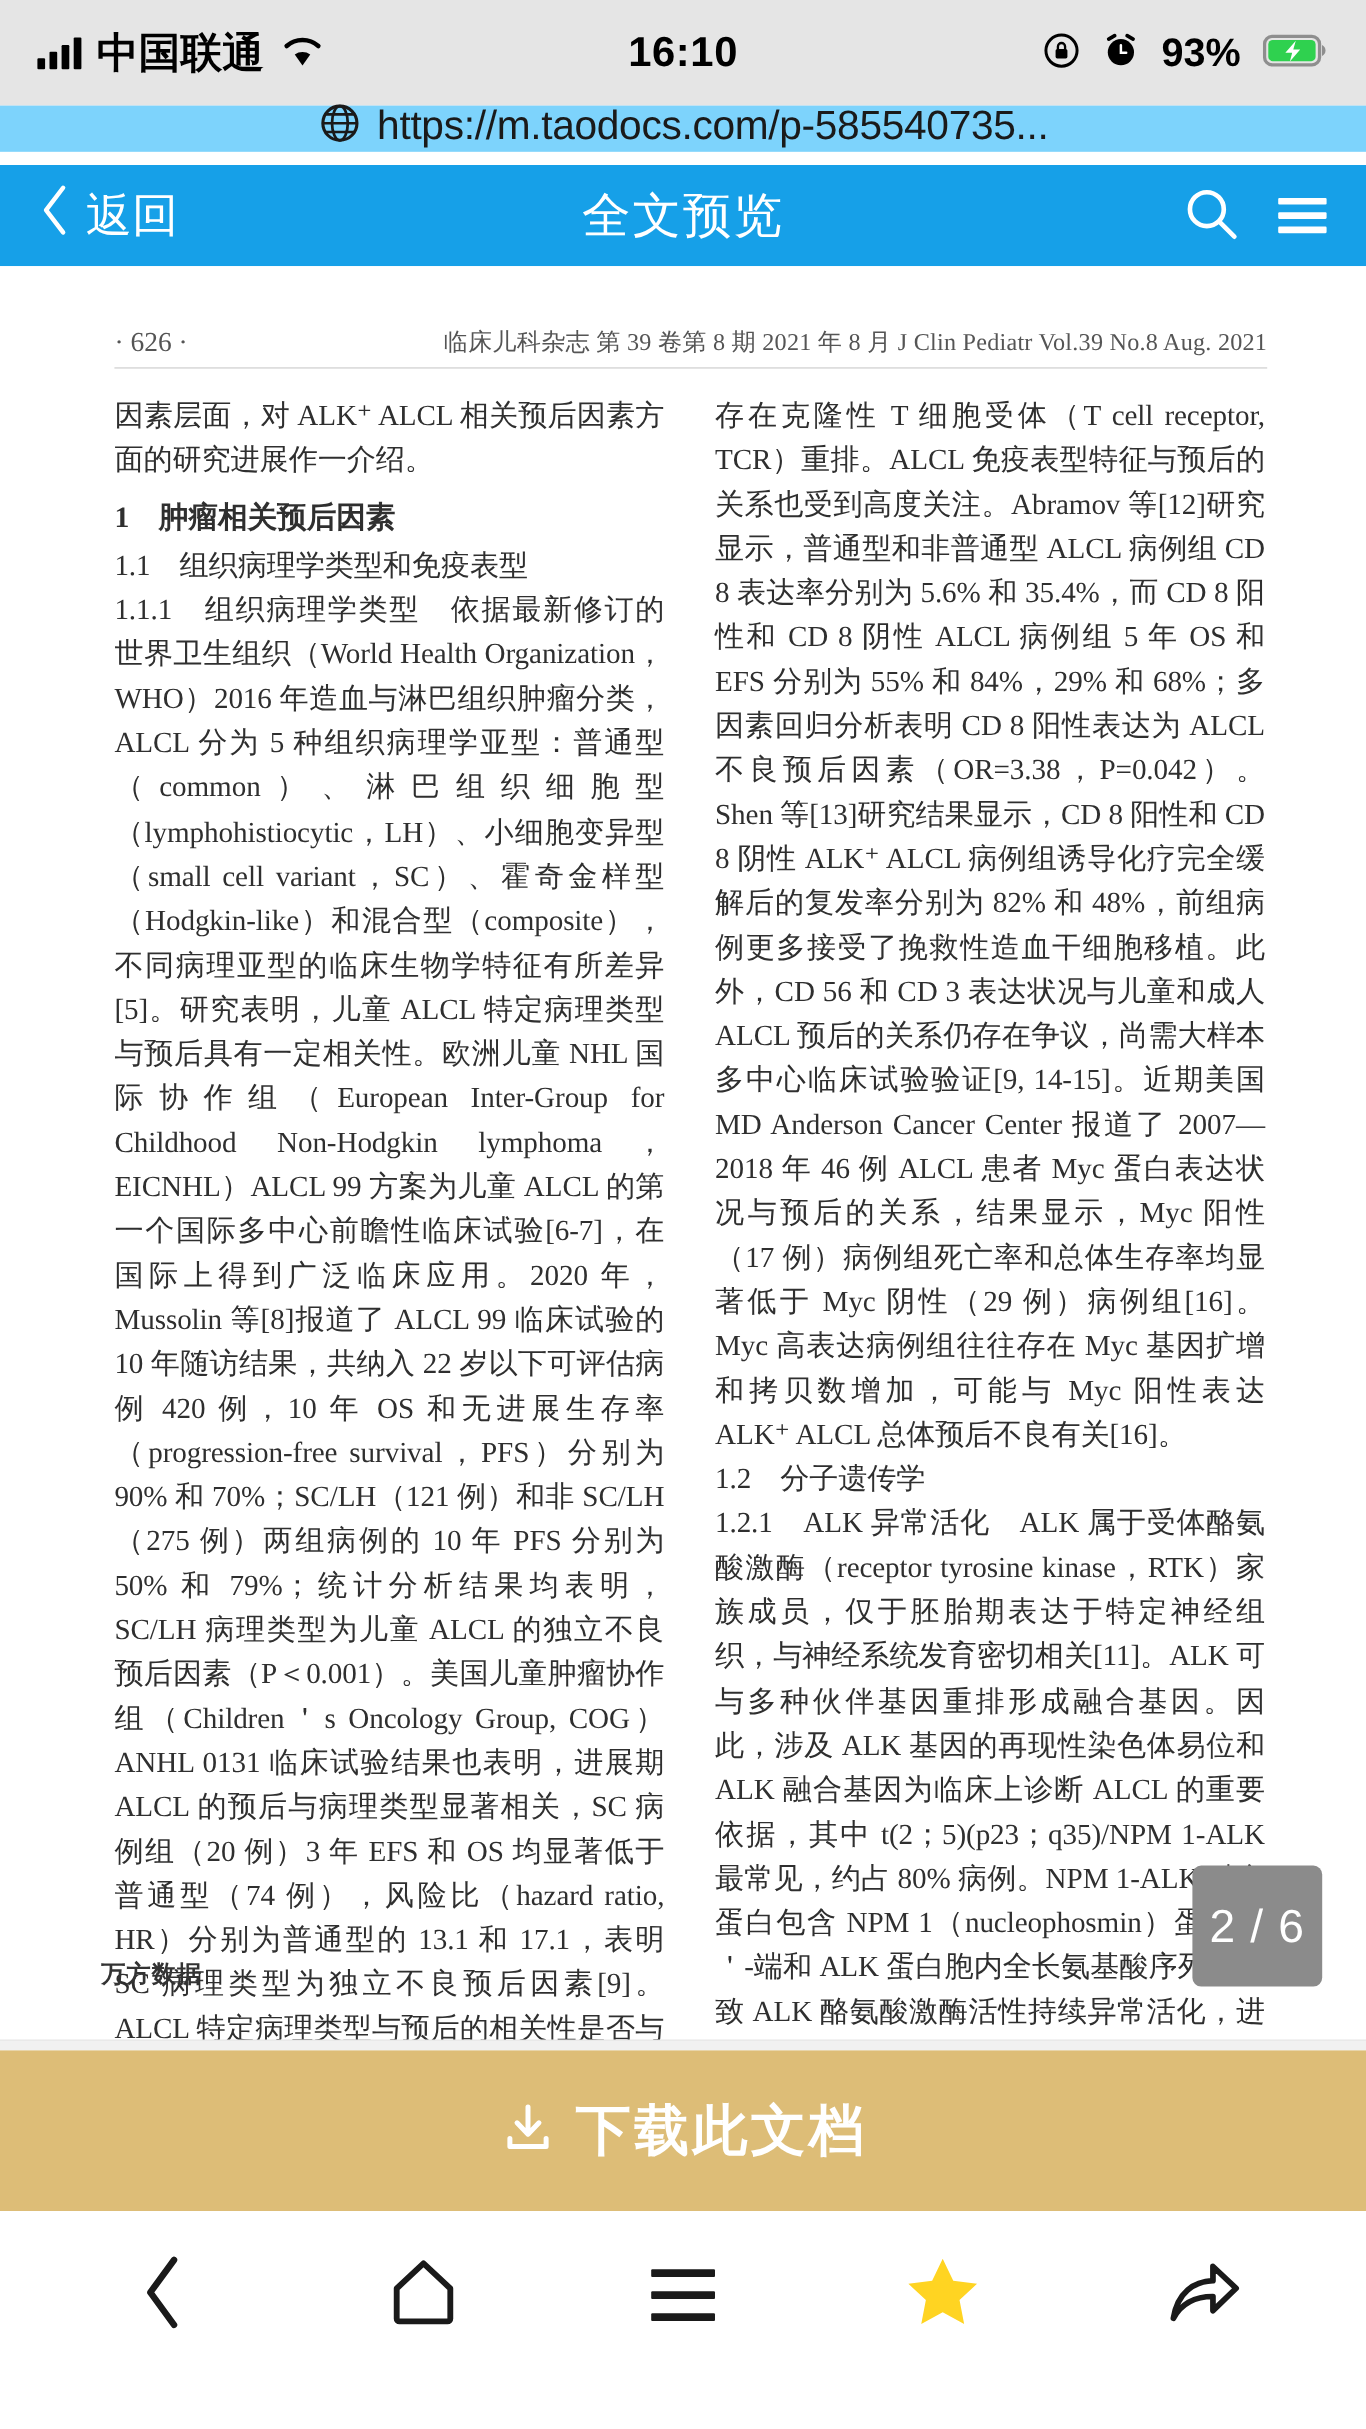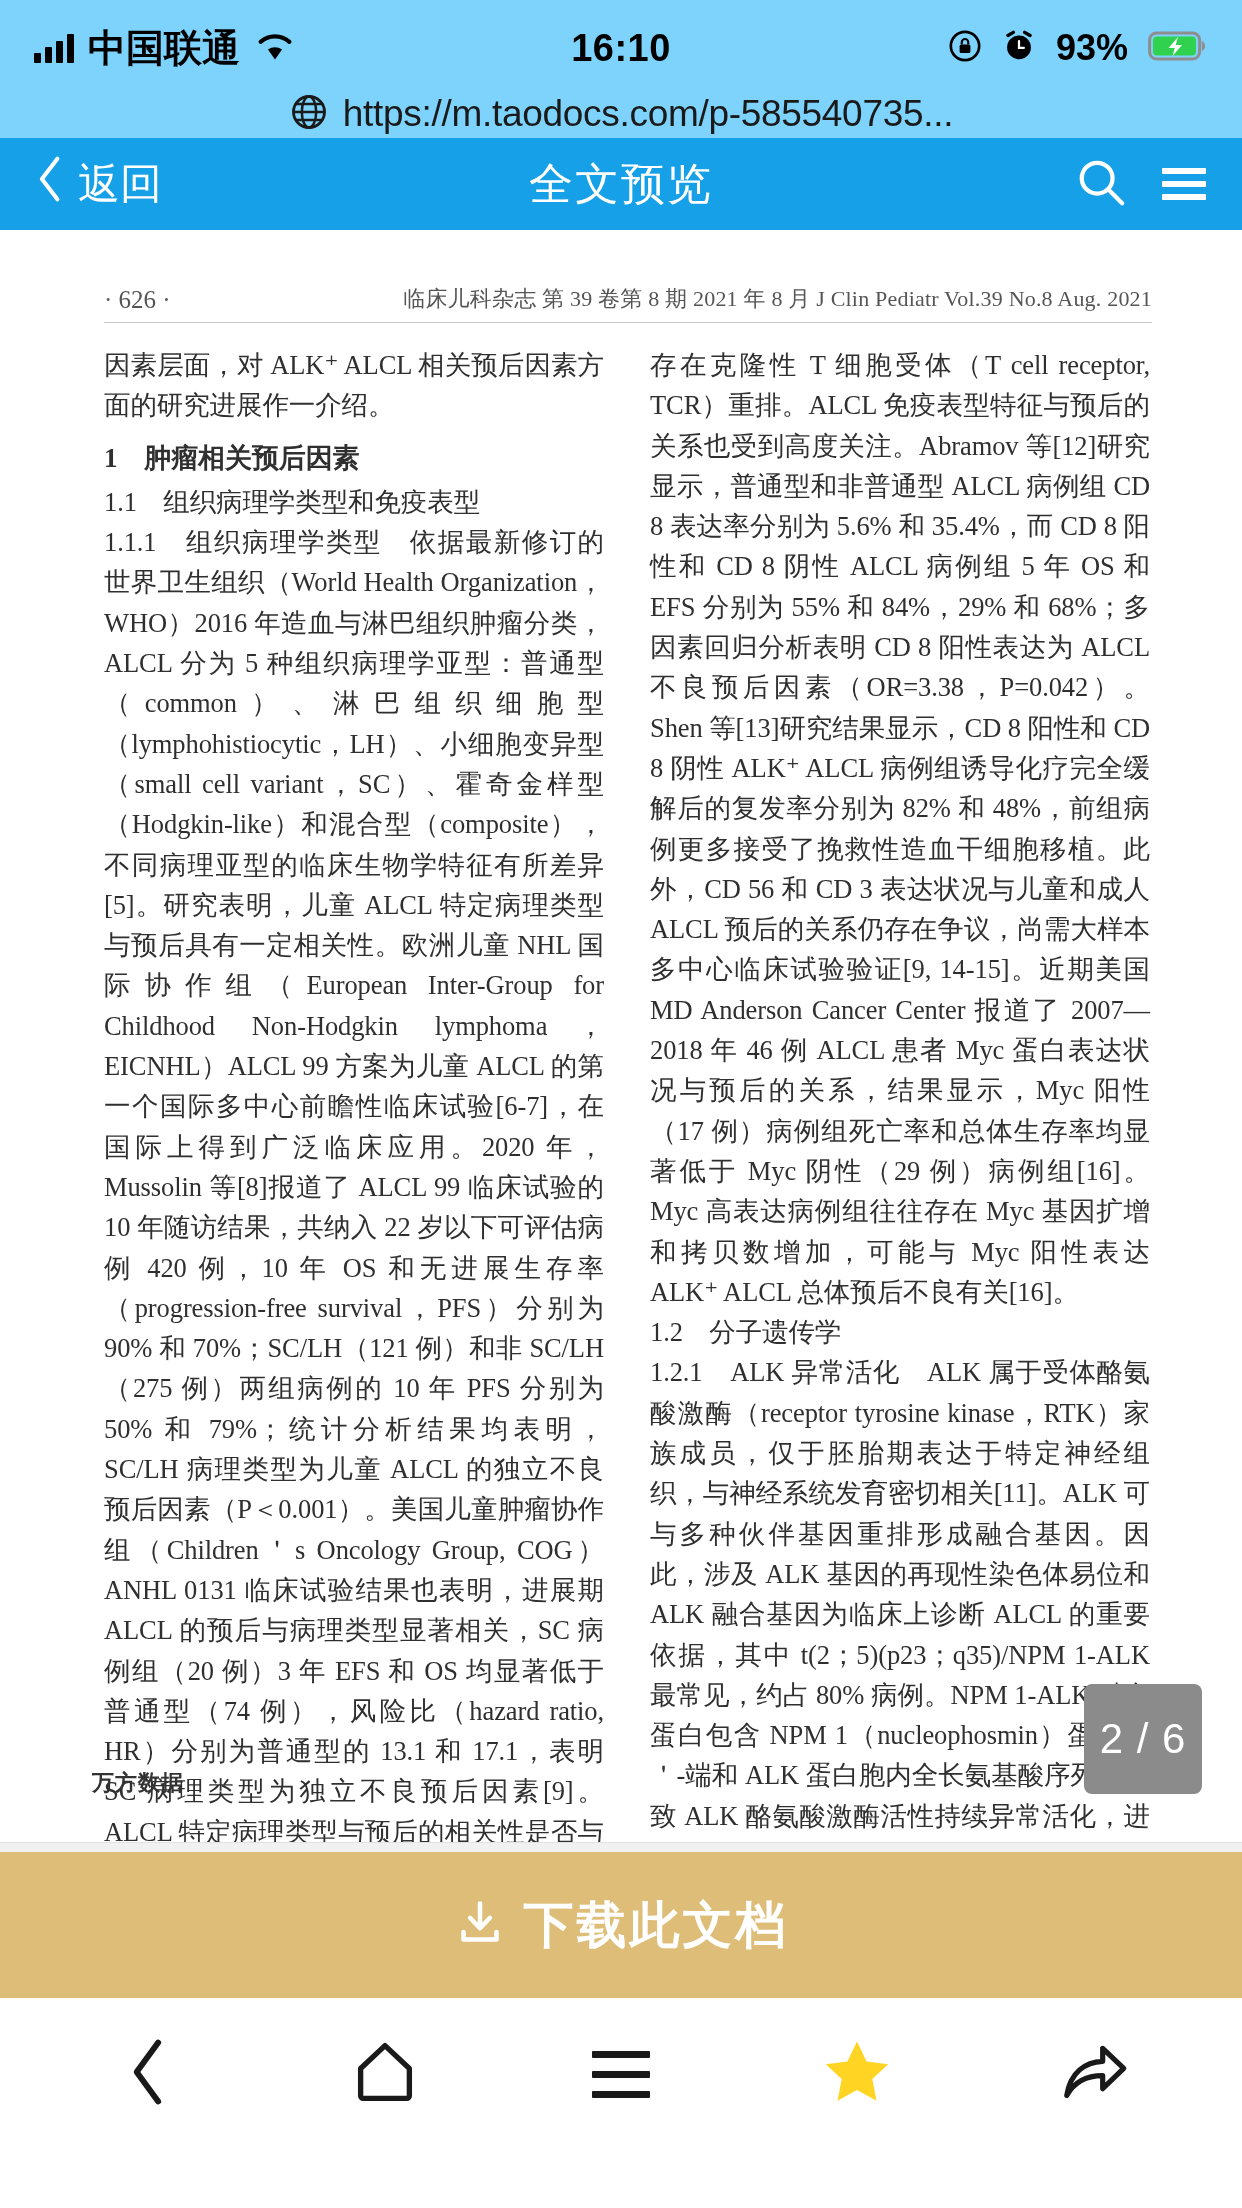--- a/index.html
+++ b/index.html
@@ -8,21 +8,21 @@
     background: #ffffff;
     font-family: "Liberation Sans", "DejaVu Sans", sans-serif;
     overflow: hidden;
   }
 
   
   .statusbar {
     height: 96px; width: 100%;
     display: flex; align-items: center;
     padding: 0 34px;
-    background: #7dd3fc;
+    background: #e5e5e5;
     color: #000;
   }
   .sb-left { display: flex; align-items: center; gap: 14px; flex: 1 1 0; }
   .sb-center { flex: 0 0 auto; display:flex; justify-content:center; }
   .sb-right { display: flex; align-items: center; gap: 20px; flex: 1 1 0; justify-content: flex-end; }
   .carrier { font-size: 38px; font-weight: 700; letter-spacing: 0px; }
   .clock { font-size: 38px; font-weight: 600; letter-spacing: 0.5px; }
   .battpct { font-size: 36px; font-weight: 600; }
   .bars { display: flex; align-items: flex-end; gap: 4px; height: 30px; }
   .bars i { width: 7px; background: #000; border-radius: 1px; display:block; }
@@ -43,20 +43,21 @@
     font-size: 37px; color: #1a1a1a; font-weight: 400;
     letter-spacing: -0.3px;
   }
 
   
   .appbar {
     height: 92px; background: #16a0e8;
     display: flex; align-items: center;
     position: relative;
     padding: 0 36px;
+    margin-top: 12px;
   }
   .appbar .back {
     display: flex; align-items: center; gap: 14px;
     color: #fff; font-size: 42px; font-weight: 400;
     z-index: 2;
   }
   .appbar .title {
     position: absolute; left: 0; right: 0; text-align: center;
     color: #fff; font-size: 44px; font-weight: 400; letter-spacing: 2px;
   }

